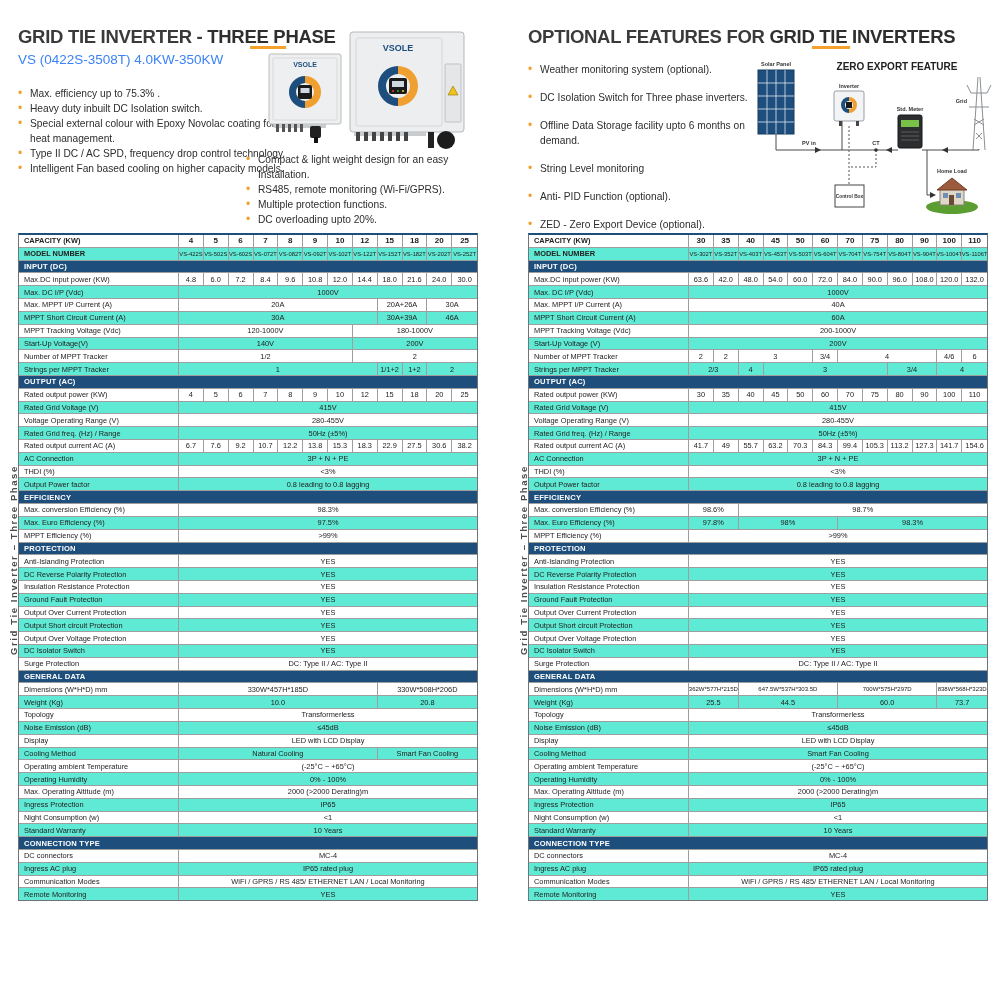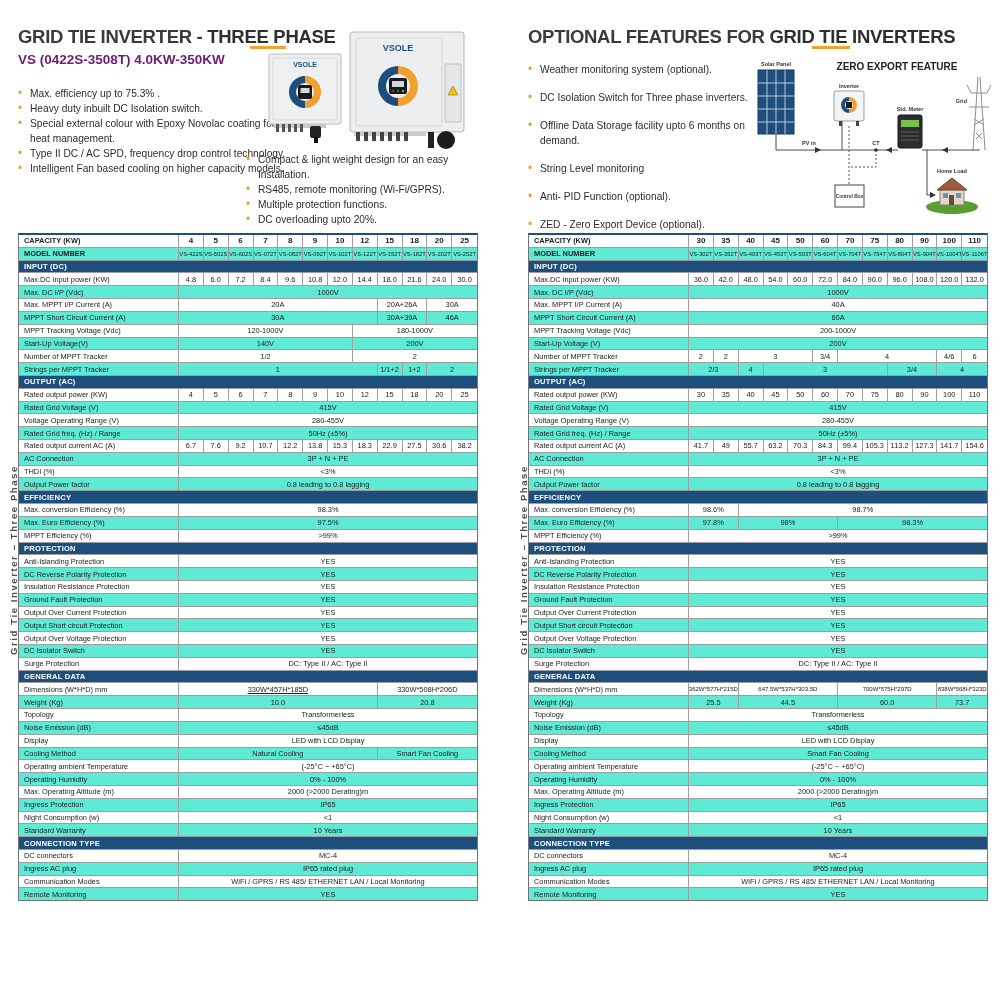--- a/index.html
+++ b/index.html
@@ -3,21 +3,21 @@
 <meta charset="utf-8">
 <style>
   html,body{margin:0;padding:0}
   body{width:1000px;height:1000px;position:relative;background:#ffffff;
        font-family:"Liberation Sans",sans-serif;color:#222;overflow:hidden}
 
   
   .title{position:absolute;font-size:18.5px;letter-spacing:-0.3px;color:#3a3a3a;white-space:nowrap}
   .title .tn{font-weight:600}
   .title .tb{font-weight:800;color:#2e2e2e}
-  .subtitle{position:absolute;font-size:13.5px;font-weight:bold;color:#701a75;white-space:nowrap}
+  .subtitle{position:absolute;font-size:13.5px;font-weight:normal;color:#3b82f6;white-space:nowrap}
   .underline{position:absolute;height:3px;background:#f5a12d}
 
   .bullets{position:absolute;font-size:10.2px;line-height:15px;color:#2d2d2d}
   .bullet{position:relative;padding-left:12px}
   .bullet::before{content:"\2022";position:absolute;left:0;top:0;color:#f0a030;font-size:12px}
   .bullets.spaced .bullet{margin-bottom:13px}
 
   
   .table-wrap{position:absolute;width:460px;height:668px;display:flex;flex-direction:column;
               border:1px solid #6f7478;border-top:2px solid #1d4e7c;box-sizing:border-box}
@@ -394,21 +394,21 @@
     </div>
     <div class="tr">
       <div class="th">Surge Protection</div>
       <div class="td" style="grid-column: span 12;">DC: Type II / AC: Type II</div>
     </div>
     <div class="tr">
       <div class="section">GENERAL DATA</div>
     </div>
     <div class="tr">
       <div class="th">Dimensions (W*H*D) mm</div>
-      <div class="td" style="grid-column: span 8; text-decoration: underline;">330W*457H*185D</div>
+      <div class="td" style="grid-column: span 8;">330W*457H*185D</div>
       <div class="td" style="grid-column: span 4;">330W*508H*206D</div>
     </div>
     <div class="tr alt">
       <div class="th">Weight (Kg)</div>
       <div class="td" style="grid-column: span 8;">10.0</div>
       <div class="td" style="grid-column: span 4;">20.8</div>
     </div>
     <div class="tr">
       <div class="th">Topology</div>
       <div class="td" style="grid-column: span 12;">Transformerless</div>
@@ -501,21 +501,21 @@
       <div class="td" style="grid-column: span 1;">VS-804T</div>
       <div class="td" style="grid-column: span 1;">VS-904T</div>
       <div class="td" style="grid-column: span 1;">VS-1004T</div>
       <div class="td" style="grid-column: span 1;">VS-1106T</div>
     </div>
     <div class="tr">
       <div class="section">INPUT (DC)</div>
     </div>
     <div class="tr">
       <div class="th">Max.DC input power (KW)</div>
-      <div class="td" style="grid-column: span 1;">36.0</div>
+      <div class="td" style="grid-column: span 1;">63.6</div>
       <div class="td" style="grid-column: span 1;">42.0</div>
       <div class="td" style="grid-column: span 1;">48.0</div>
       <div class="td" style="grid-column: span 1;">54.0</div>
       <div class="td" style="grid-column: span 1;">60.0</div>
       <div class="td" style="grid-column: span 1;">72.0</div>
       <div class="td" style="grid-column: span 1;">84.0</div>
       <div class="td" style="grid-column: span 1;">90.0</div>
       <div class="td" style="grid-column: span 1;">96.0</div>
       <div class="td" style="grid-column: span 1;">108.0</div>
       <div class="td" style="grid-column: span 1;">120.0</div>

